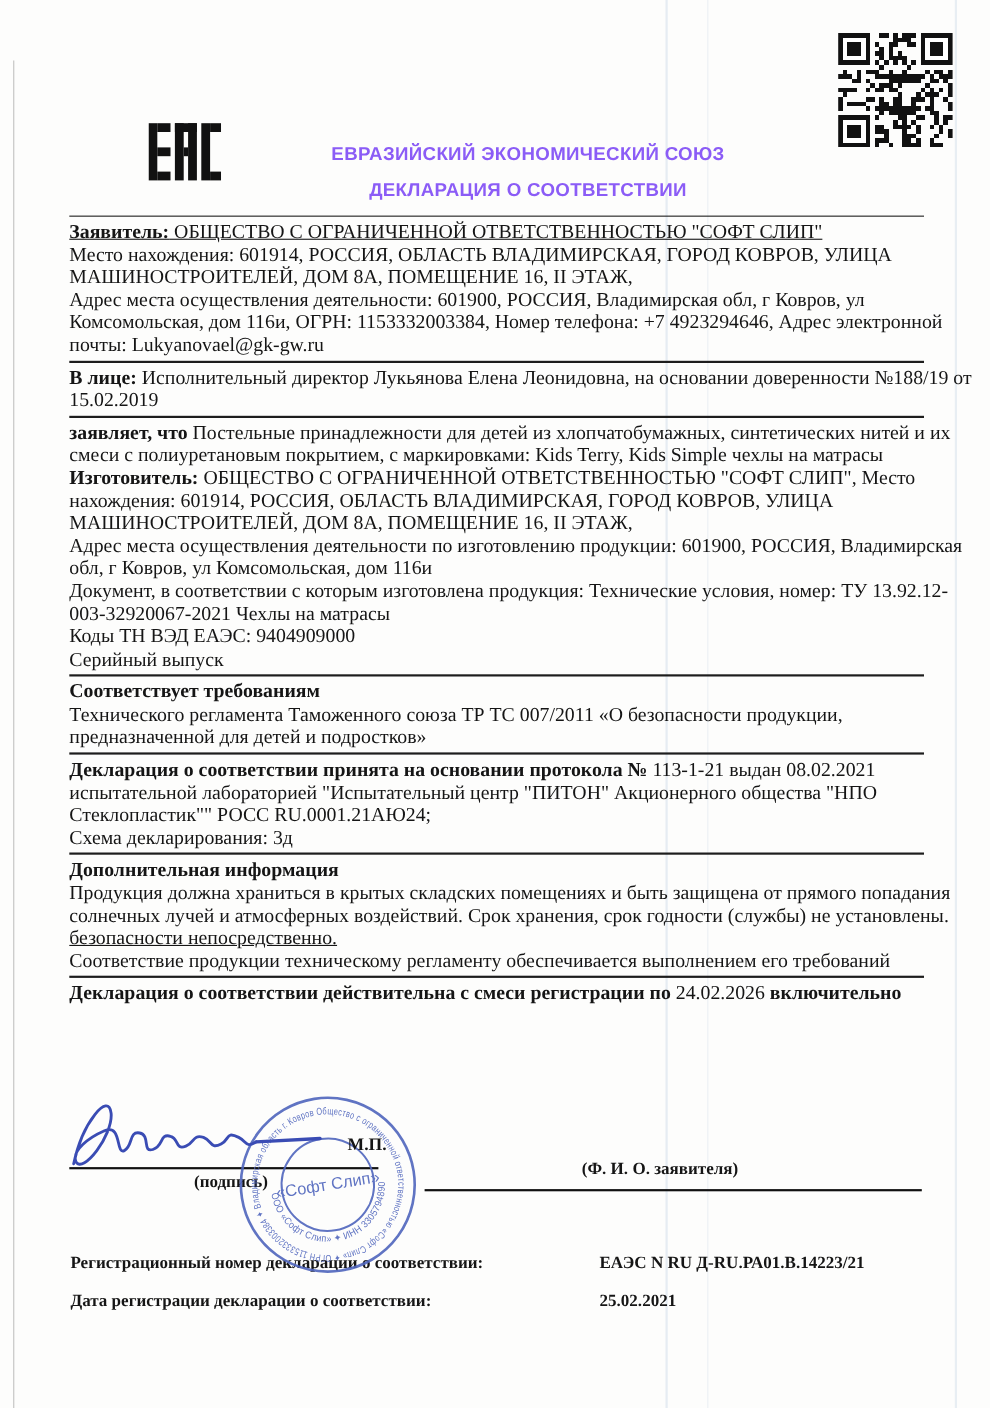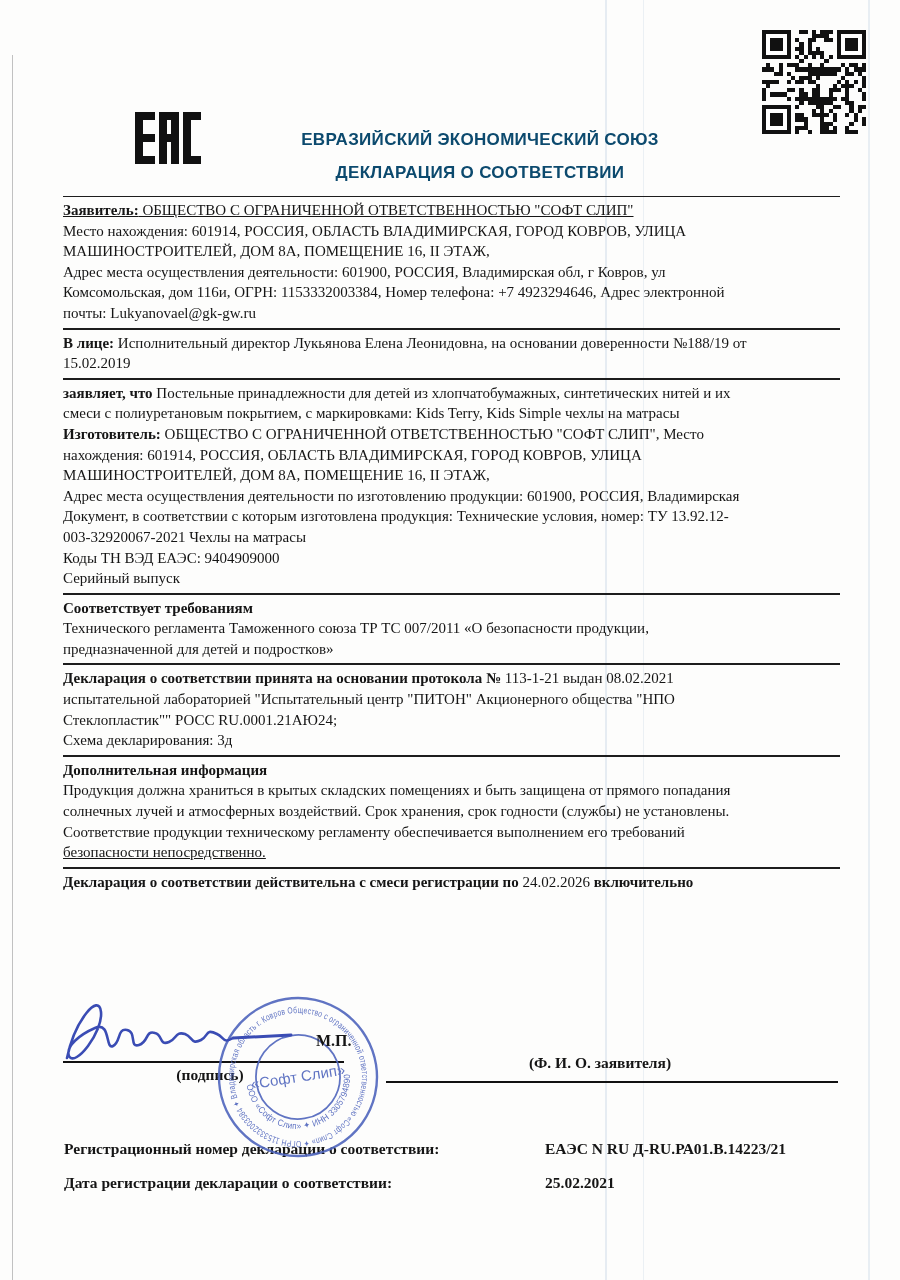--- a/index.html
+++ b/index.html
@@ -7,28 +7,28 @@
         font-family:"Liberation Serif",serif;color:#151515;margin:0 auto;}
   
   .v-edge{position:absolute;left:12px;top:55px;width:1px;height:1225px;background:#8f8f8f;opacity:.55;}
   .streak{position:absolute;top:0;height:1280px;background:#c9d6e6;}
   .streak.s1{left:605px;width:2px;opacity:.45;}
   .streak.s2{left:643px;width:1px;opacity:.35;}
   .streak.s3{left:868px;width:2px;opacity:.4;}
   
   .eac-logo{position:absolute;left:135px;top:111px;width:66px;height:54px;}
   .titles{position:absolute;left:120px;right:60px;top:130px;text-align:center;
-          font-family:"Liberation Sans",sans-serif;font-weight:bold;color:#0c4a6e;}
+          font-family:"Liberation Sans",sans-serif;font-weight:bold;color:#8b5cf6;}
   .title-line1{font-size:17px;letter-spacing:.3px;}
   .title-line2{font-size:17px;margin-top:13px;letter-spacing:.3px;}
   .qr{position:absolute;left:762px;top:30px;width:104px;height:104px;}
   
   .doc-body{position:absolute;left:63px;top:192px;width:777px;}
   .para{margin:1px 0;}
-  .line{white-space:nowrap;font-size:15px;line-height:20.6px;}
+  .line{white-space:nowrap;font-size:18px;line-height:20.6px;}
   .b{font-weight:bold;}
   .u{text-decoration:underline;}
   .rule{height:0;border-top:2px solid #1d1d1d;margin:4px 0 3px 0;}
   .rule.thin{border-top-width:1.5px;}
   
   .sig-svg{position:absolute;left:55px;top:988px;width:250px;height:88px;z-index:5;}
   .sig-line{position:absolute;left:63px;top:1061px;width:281px;border-top:2px solid #111;z-index:2;}
   .podpis{position:absolute;left:118px;top:1066px;width:184px;text-align:center;
           font-weight:bold;font-size:15.5px;z-index:2;}
   .stamp{position:absolute;left:213px;top:992px;width:170px;height:170px;
@@ -302,20 +302,21 @@
         <div class="line"><span>15.02.2019</span></div>
       </div>
       <div class="rule"></div>
       <div class="para">
         <div class="line"><span class="b">заявляет, что</span><span>   Постельные принадлежности для детей из хлопчатобумажных, синтетических нитей и их</span></div>
         <div class="line"><span>смеси с полиуретановым покрытием, с маркировками: Kids Terry, Kids Simple чехлы на матрасы</span></div>
         <div class="line"><span class="b">Изготовитель:</span><span> ОБЩЕСТВО С ОГРАНИЧЕННОЙ ОТВЕТСТВЕННОСТЬЮ "СОФТ СЛИП", Место</span></div>
         <div class="line"><span>нахождения: 601914, РОССИЯ, ОБЛАСТЬ ВЛАДИМИРСКАЯ, ГОРОД КОВРОВ, УЛИЦА</span></div>
         <div class="line"><span>МАШИНОСТРОИТЕЛЕЙ, ДОМ 8А, ПОМЕЩЕНИЕ 16, II ЭТАЖ,</span></div>
         <div class="line"><span>Адрес места осуществления деятельности по изготовлению продукции: 601900, РОССИЯ, Владимирская</span></div>
+        <div class="line"><span>обл, г Ковров, ул Комсомольская, дом 116и</span></div>
         <div class="line"><span>Документ, в соответствии с которым изготовлена продукция: Технические условия, номер: ТУ 13.92.12-</span></div>
         <div class="line"><span>003-32920067-2021 Чехлы на матрасы</span></div>
         <div class="line"><span>Коды ТН ВЭД ЕАЭС: 9404909000</span></div>
         <div class="line"><span>Серийный выпуск</span></div>
       </div>
       <div class="rule"></div>
       <div class="para">
         <div class="line"><span class="b">Соответствует требованиям</span></div>
         <div class="line"><span>Технического регламента Таможенного союза ТР ТС 007/2011 «О безопасности продукции,</span></div>
         <div class="line"><span>предназначенной для детей и подростков»</span></div>
@@ -325,22 +326,22 @@
         <div class="line"><span class="b">Декларация о соответствии принята на основании протокола №</span><span> 113-1-21 выдан 08.02.2021</span></div>
         <div class="line"><span>испытательной лабораторией "Испытательный центр "ПИТОН" Акционерного общества "НПО</span></div>
         <div class="line"><span>Стеклопластик"" РОСС RU.0001.21АЮ24;</span></div>
         <div class="line"><span> Схема декларирования: 3д</span></div>
       </div>
       <div class="rule"></div>
       <div class="para">
         <div class="line"><span class="b">Дополнительная информация</span></div>
         <div class="line"><span>Продукция должна храниться в крытых складских помещениях и быть защищена от прямого попадания</span></div>
         <div class="line"><span>солнечных лучей и атмосферных воздействий. Срок хранения, срок годности (службы) не установлены.</span></div>
+        <div class="line"><span class="u">безопасности непосредственно.</span></div>
         <div class="line"><span>Соответствие продукции техническому регламенту обеспечивается выполнением его требований</span></div>
-        <div class="line"><span class="u">безопасности непосредственно.</span></div>
       </div>
       <div class="rule"></div>
       <div class="para">
         <div class="line"><span class="b">Декларация о соответствии действительна с смеси регистрации по </span><span>24.02.2026</span><span class="b"> включительно</span></div>
       </div>
     </div>
 
   <div class="sig-line"></div>
   <svg class="sig-svg" viewBox="0 0 250 88">
     <path d="M12,70 C20,32 44,4 46,24 C48,44 20,80 14,68 C10,58 26,46 40,40

